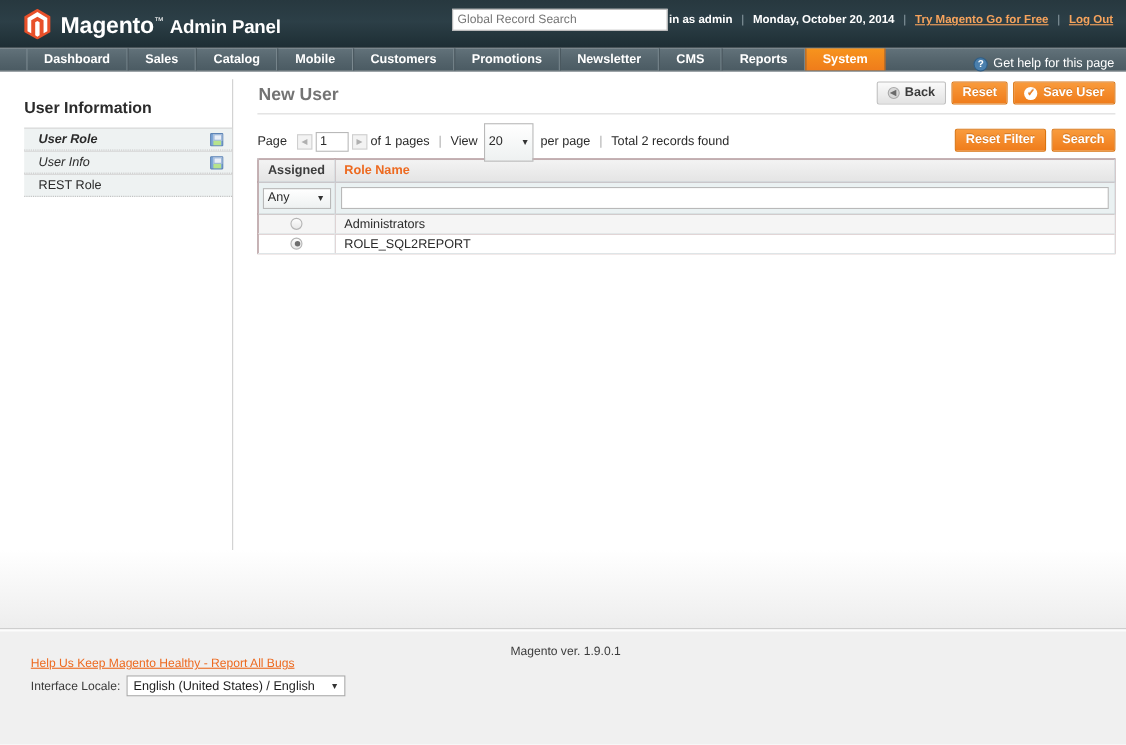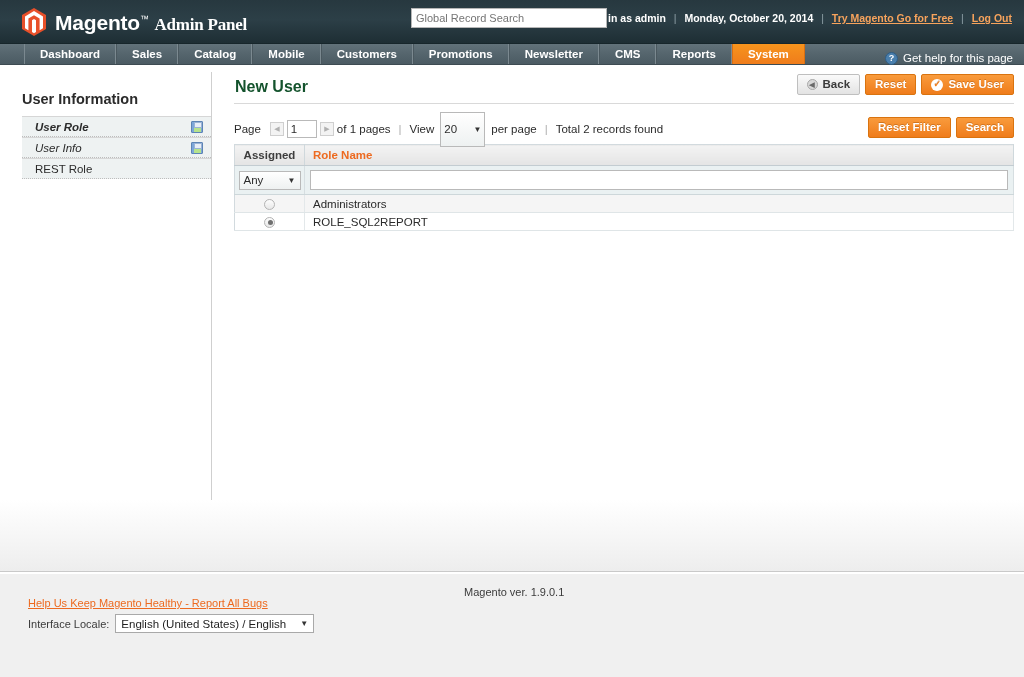--- a/index.html
+++ b/index.html
@@ -21,21 +21,21 @@
   .logo-wrap {
     position: absolute; left: 22px; top: 5px;
     display: flex; align-items: center; gap: 9px;
   }
   .logo-mark { width: 24px; height: 28px; display: block; }
   .logo-text {
     color: #ffffff; font-size: 21px; font-weight: bold;
     letter-spacing: -0.2px; line-height: 28px; white-space: nowrap;
   }
   .logo-text .tm { font-size: 9px; vertical-align: super; font-weight: normal; }
-  .logo-text .sub { font-size: 17px; font-weight: bold; font-family: Liberation Serif, serif; }
+  .logo-text .sub { font-size: 17px; font-weight: bold; }
 
   .search-box {
     position: absolute; left: 411px; top: 8px;
     width: 196px; height: 20px;
     background: #ffffff; border: 1px solid #b6b6b6;
     font-family: "Liberation Sans", sans-serif; font-size: 11px;
     color: #3b3b3b; padding: 0 4px; line-height: 18px;
   }
   .header-right {
     position: absolute; right: 12px; top: 11px;
@@ -126,21 +126,21 @@
 
   
   .main { position: absolute; left: 234px; top: 0; width: 780px; }
 
   .page-head {
     position: relative; height: 32px; border-bottom: 1px solid #d9d9d9;
     margin-bottom: 12px;
   }
   .page-title {
     position: absolute; left: 1px; top: 6px;
-    font-size: 16px; font-weight: bold; color: #14532d;
+    font-size: 16px; font-weight: bold; color: #737373;
     white-space: nowrap;
     text-align: right;
   }
   .btn-row { position: absolute; right: 0; top: 2px; display: flex; gap: 5px; }
   .btn {
     height: 21px; padding: 0 9px; display: inline-flex; align-items: center;
     gap: 5px; font-size: 11.5px; font-weight: bold; white-space: nowrap;
     border-radius: 2px; line-height: 1; cursor: pointer;
   }
   .btn-gray {

